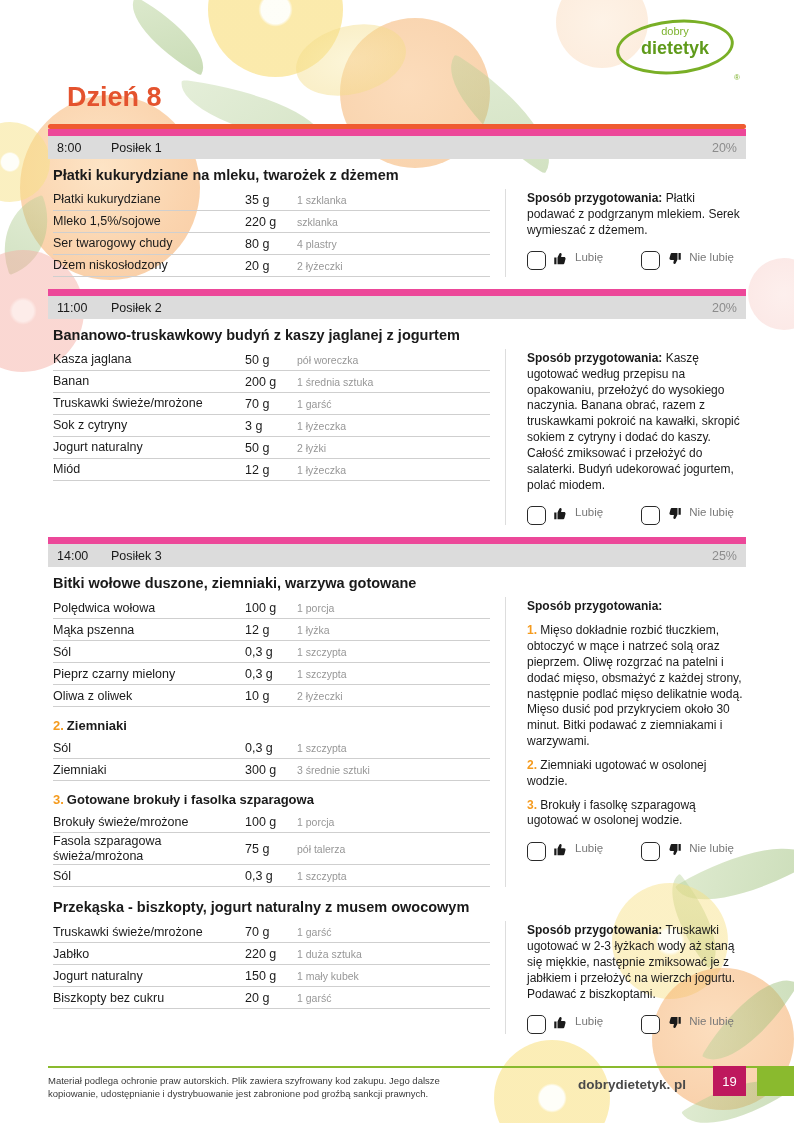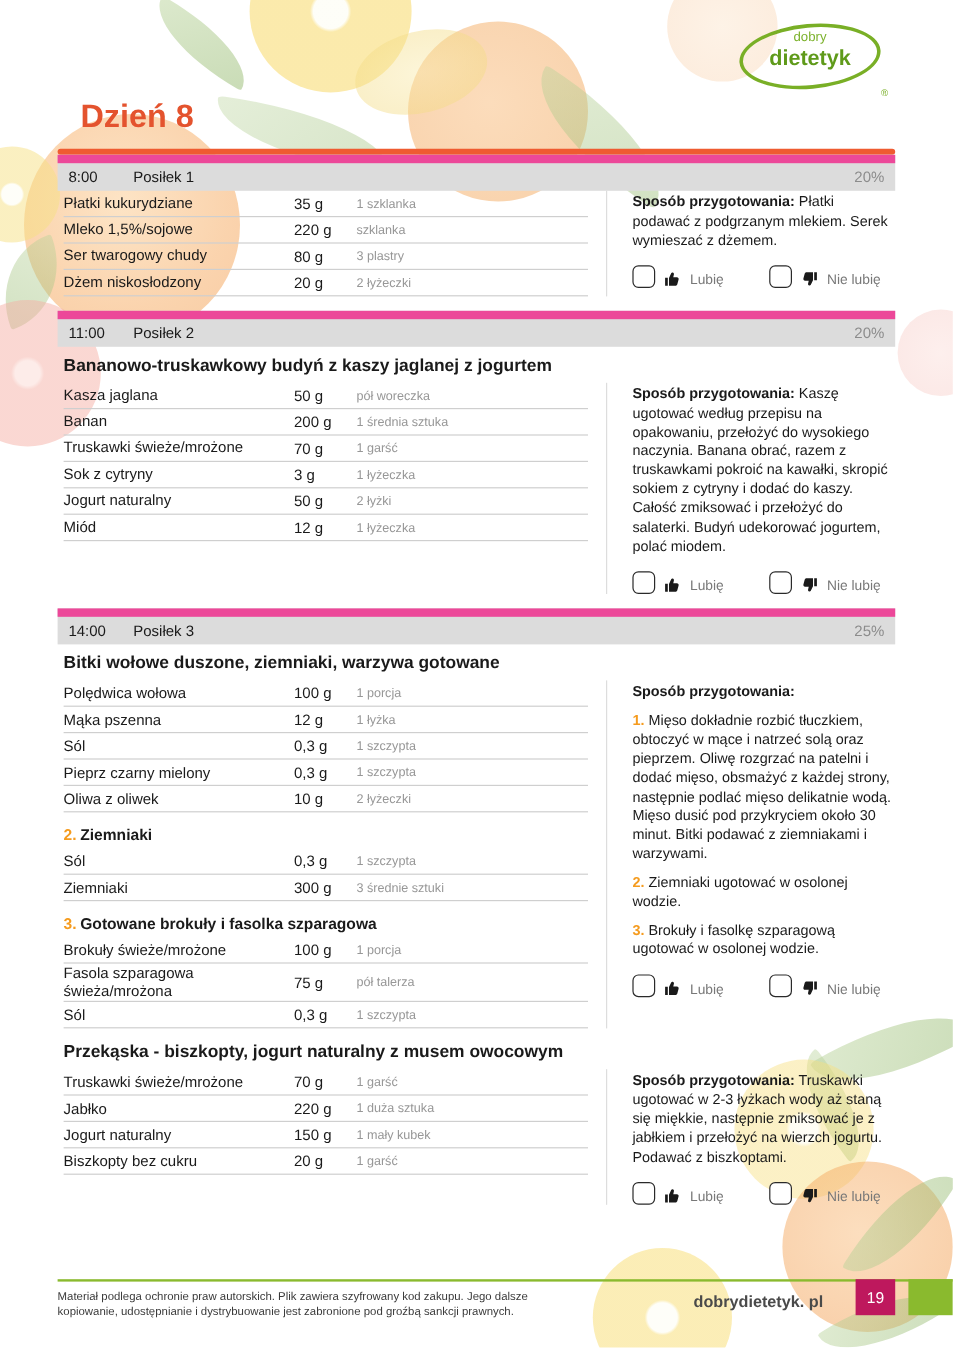--- a/index.html
+++ b/index.html
@@ -65,21 +65,21 @@
   .ing-amt{width:52px;}
   .ing-measure{flex:1;font-size:10.5px;color:#979797;}
 
   .prep p{margin:0;}
   .prep-text{margin-top:2px !important;line-height:1.32;}
   .prep-step{margin-top:8px !important;line-height:1.32;}
   .step-num{color:#f59b1e;font-weight:700;}
   b{font-weight:700;}
 
   .like-row{display:flex;gap:38px;margin-top:13px;}
-  .like-ctrl{display:flex;align-items:flex-end;gap:7px;cursor:pointer;}
+  .like-ctrl{display:flex;align-items:flex-start;gap:7px;cursor:pointer;}
   .checkbox{width:17px;height:17px;border:1.5px solid #2a2a2a;border-radius:5px;background:#fff;display:inline-block;}
   .thumb{display:inline-flex;align-items:center;}
   .like-label{font-size:11.5px;color:#787878;}
 
   
   .footer-rule{position:absolute;left:48px;right:0;top:1066px;height:2px;background:#8aba2e;z-index:2;}
   .footer-legal{position:absolute;left:48px;top:1074px;width:400px;font-size:9.5px;line-height:1.4;color:#3a3a3a;z-index:2;}
   .footer-site{position:absolute;right:108px;top:1077px;font-size:13.5px;font-weight:700;color:#4a4a4a;z-index:2;}
   .page-box{position:absolute;left:713px;top:1066px;width:33px;height:30px;background:#be185d;color:#fff;font-size:13px;display:flex;align-items:center;justify-content:center;z-index:2;}
   .accent-box{position:absolute;left:757px;top:1066px;width:37px;height:30px;background:#8aba2e;z-index:2;}
@@ -119,37 +119,38 @@
 <div class="content">
   <div class="page-title">Dzień 8</div>
   <div class="accent-bar"></div>
   <div>
       <section class="meal-section">
         <div class="meal-header">
           <span class="time">8:00</span>
           <span class="mname">Posiłek 1</span>
           <span class="percent">20%</span>
         </div>
+        <div class="meal-title">Płatki kukurydziane na mleku, twarożek z dżemem</div>
         <div class="meal-body">
           <div class="ingredients">
             <div class="ing-table">
               <div class="ing-row">
                 <span class="ing-name">Płatki kukurydziane</span>
                 <span class="ing-amt">35 g</span>
                 <span class="ing-measure">1 szklanka</span>
               </div>
               <div class="ing-row">
                 <span class="ing-name">Mleko 1,5%/sojowe</span>
                 <span class="ing-amt">220 g</span>
                 <span class="ing-measure">szklanka</span>
               </div>
               <div class="ing-row">
                 <span class="ing-name">Ser twarogowy chudy</span>
                 <span class="ing-amt">80 g</span>
-                <span class="ing-measure">3 plastry</span>
+                <span class="ing-measure">4 plastry</span>
               </div>
               <div class="ing-row">
                 <span class="ing-name">Dżem niskosłodzony</span>
                 <span class="ing-amt">20 g</span>
                 <span class="ing-measure">2 łyżeczki</span>
               </div>
             </div>
           </div>
           <div class="vdivider"></div>
           <div class="prep">

